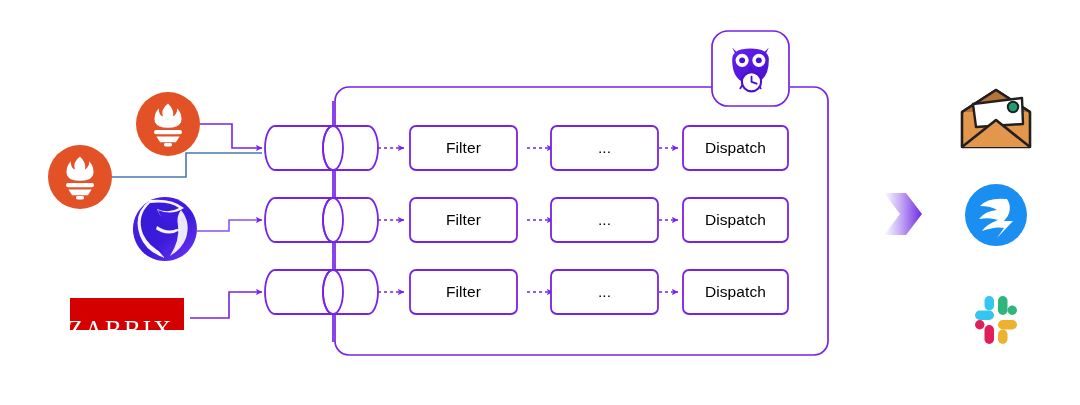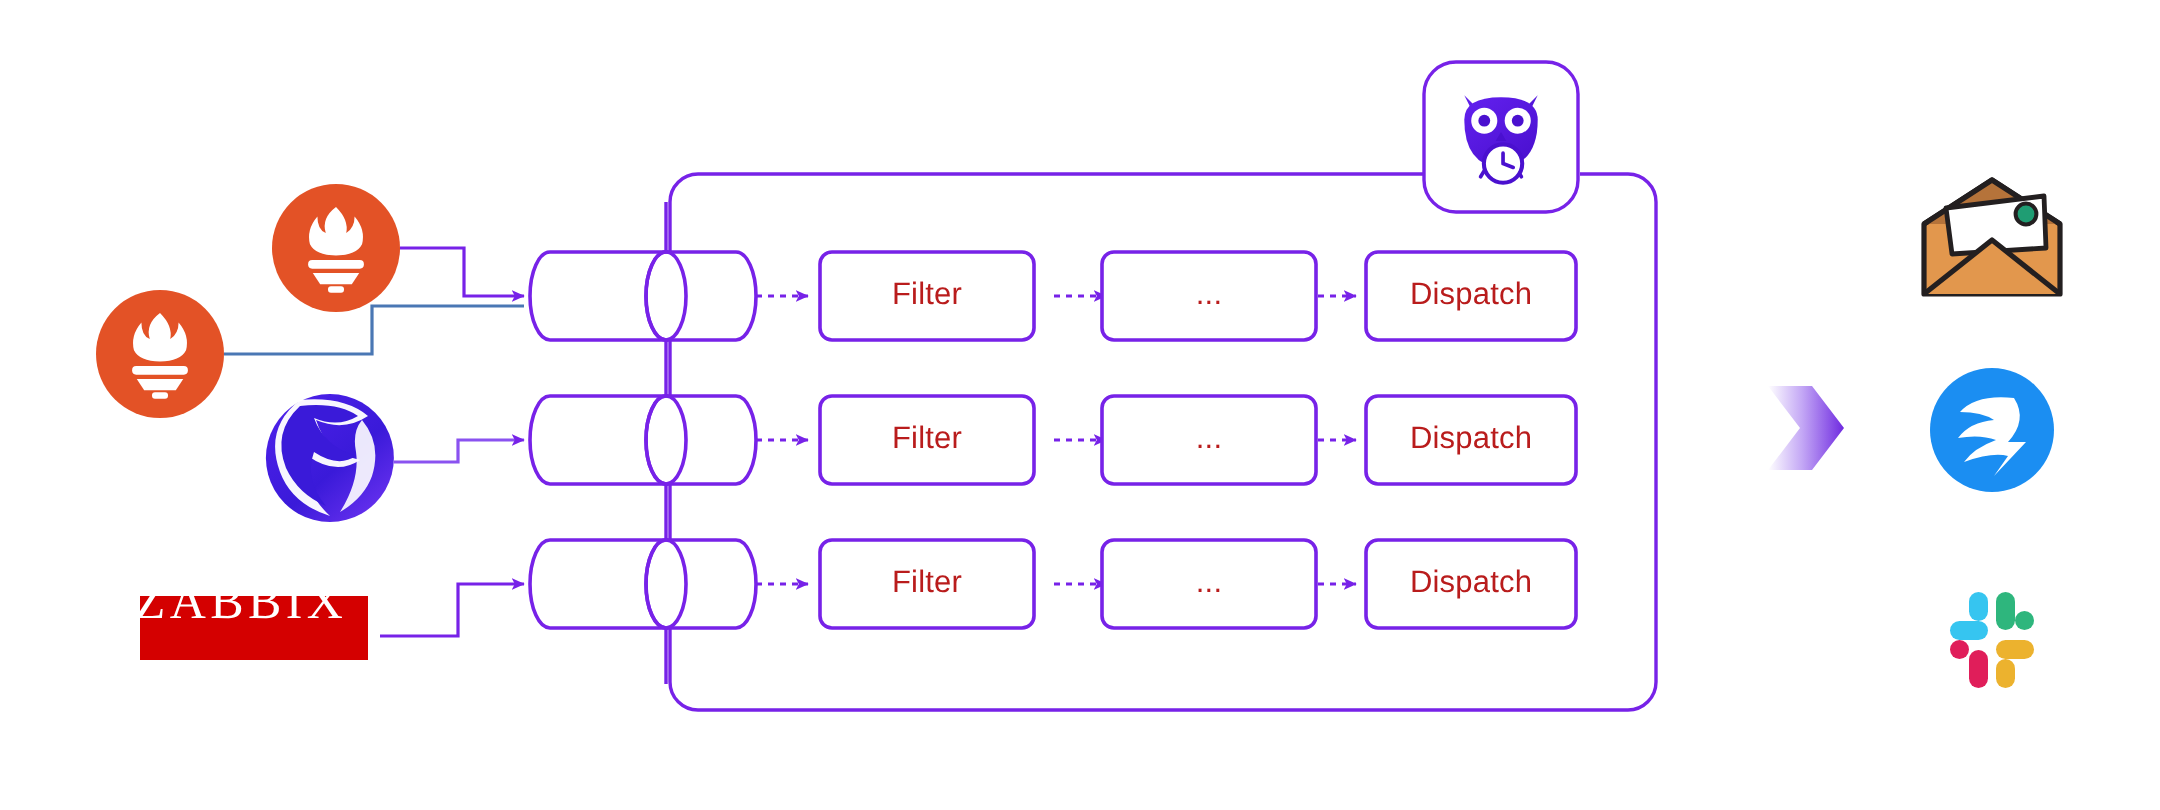--- a/index.html
+++ b/index.html
@@ -7,21 +7,21 @@
     width:1080px;height:405px;
     background:#ffffff;
     font-family:"Liberation Sans","DejaVu Sans",sans-serif;
     overflow:hidden;
   }
   #stage{position:relative;width:1080px;height:405px;}
   #diagram{position:absolute;left:0;top:0;width:1080px;height:405px;}
   .node-label{
     position:absolute;
     display:flex;align-items:center;justify-content:center;
-    color:#b91c1c;
+    color:#000000;
     font-size:15.5px;
     letter-spacing:.1px;
     pointer-events:none;
     white-space:nowrap;
   }
   .zbx-label{
     position:absolute;
     display:flex;align-items:center;justify-content:center;
     color:#ffffff;
     font-family:"Liberation Serif","DejaVu Serif",serif;
@@ -200,21 +200,21 @@
       <rect x="-11.5" y="-24" width="9.5" height="14.5" rx="4.75" fill="#36c5f0"></rect>
       <rect x="2" y="-24" width="9.5" height="19" rx="4.75" fill="#2eb67d"></rect>
       <rect x="11.5" y="-14.5" width="9.5" height="9.5" rx="4.75" fill="#2eb67d"></rect>
       <rect x="2" y="0" width="19" height="9.5" rx="4.75" fill="#ecb22e"></rect>
       <rect x="2" y="9.5" width="9.5" height="14.5" rx="4.75" fill="#ecb22e"></rect>
       <rect x="-11.5" y="5" width="9.5" height="19" rx="4.75" fill="#e01e5a"></rect>
       <rect x="-21" y="0" width="9.5" height="9.5" rx="4.75" fill="#e01e5a"></rect>
     </g>
   </svg>
 
-  <div class="zbx-label" style="left:70px;top:286px;width:101px;height:32px;">ZABBIX</div>
+  <div class="zbx-label" style="left:70px;top:314px;width:101px;height:32px;">ZABBIX</div>
 
   <div class="node-label" style="left:410px;top:126px;width:107px;height:44px;">Filter</div>
   <div class="node-label" style="left:551px;top:126px;width:107px;height:44px;">...</div>
   <div class="node-label" style="left:683px;top:126px;width:105px;height:44px;">Dispatch</div>
 
   <div class="node-label" style="left:410px;top:198px;width:107px;height:44px;">Filter</div>
   <div class="node-label" style="left:551px;top:198px;width:107px;height:44px;">...</div>
   <div class="node-label" style="left:683px;top:198px;width:105px;height:44px;">Dispatch</div>
 
   <div class="node-label" style="left:410px;top:270px;width:107px;height:44px;">Filter</div>

